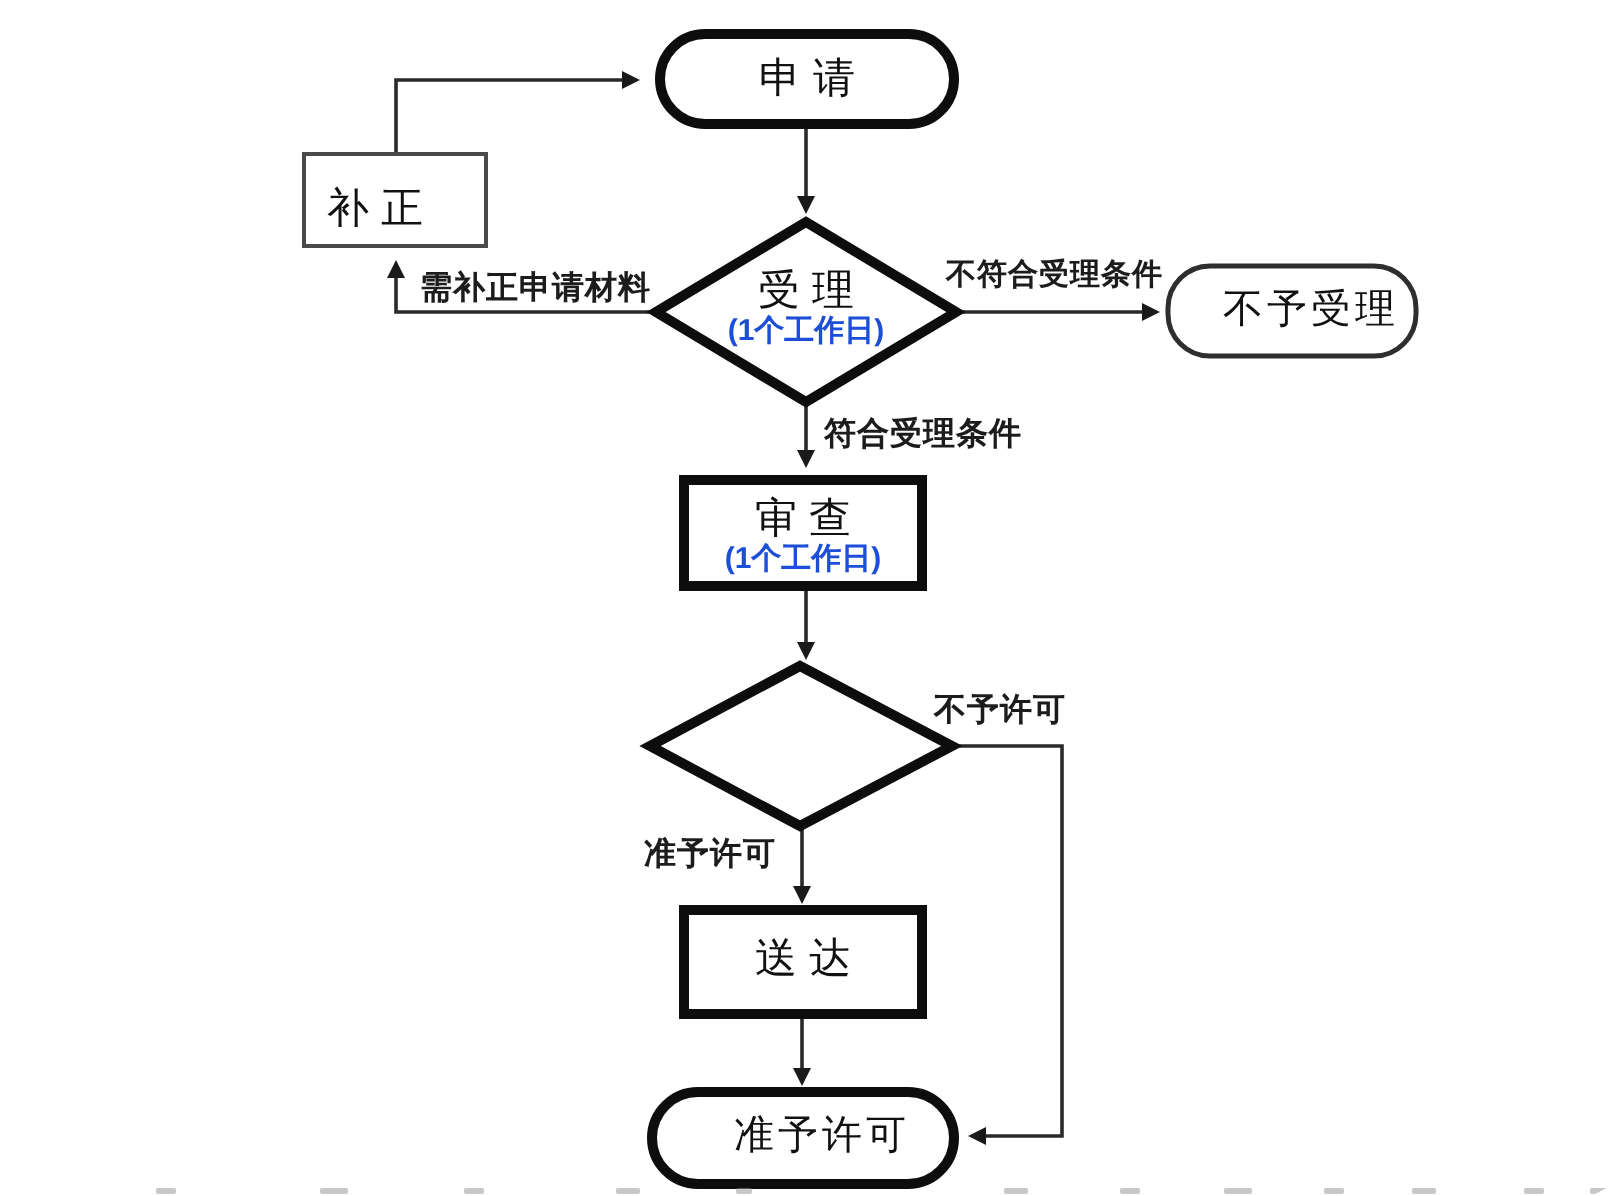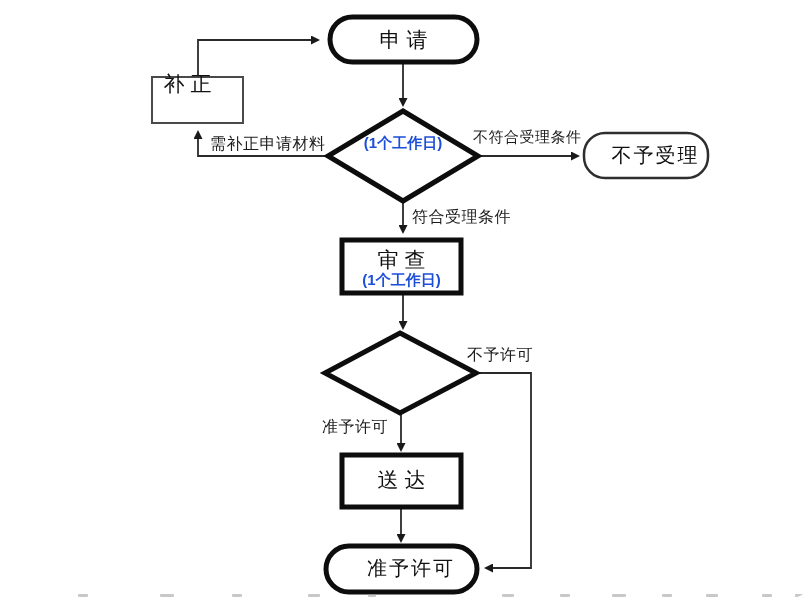--- a/index.html
+++ b/index.html
@@ -38,21 +38,21 @@
   .node-sub {
     font-size: 15px;
     font-weight: bold;
     letter-spacing: 0px;
     color: #1d4ed8;
     margin-top: 1px;
   }
   .edge-label {
     position: absolute;
     font-size: 16px;
-    font-weight: normal;
+    font-weight: bold;
     color: #1c1c1c;
     white-space: nowrap;
     letter-spacing: 0.5px;
   }
   .artifact-row {
     position: absolute;
     left: 0;
     top: 592px;
     width: 811px;
     height: 6px;
@@ -102,25 +102,26 @@
 
     <rect x="342" y="455" width="119" height="52" fill="#ffffff" stroke="#0d0d0d" stroke-width="5"></rect>
 
     <rect x="326" y="546" width="151" height="46" rx="23" ry="23" fill="#ffffff" stroke="#0d0d0d" stroke-width="5"></rect>
   </svg>
 
   <div class="node-label" style="left:330px; top:28px; width:147px;">
     <div class="node-main">申请</div>
   </div>
 
-  <div class="node-label" style="left:152px; top:72px; width:71px;">
+  <div class="node-label" style="left:152px; top:93px; width:71px;font-family:Liberation Serif, serif;">
     <div class="node-main">补正</div>
   </div>
 
   <div class="node-label" style="left:328px; top:134px; width:150px;">
+    <div class="node-main">受理</div>
     <div class="node-sub">(1个工作日)</div>
   </div>
 
   <div class="node-label" style="left:584px; top:144px; width:124px;">
     <div class="node-main tight" style="font-size:20px;">不予受理</div>
   </div>
 
   <div class="node-label" style="left:342px; top:248px; width:119px;">
     <div class="node-main">审查</div>
     <div class="node-sub">(1个工作日)</div>

